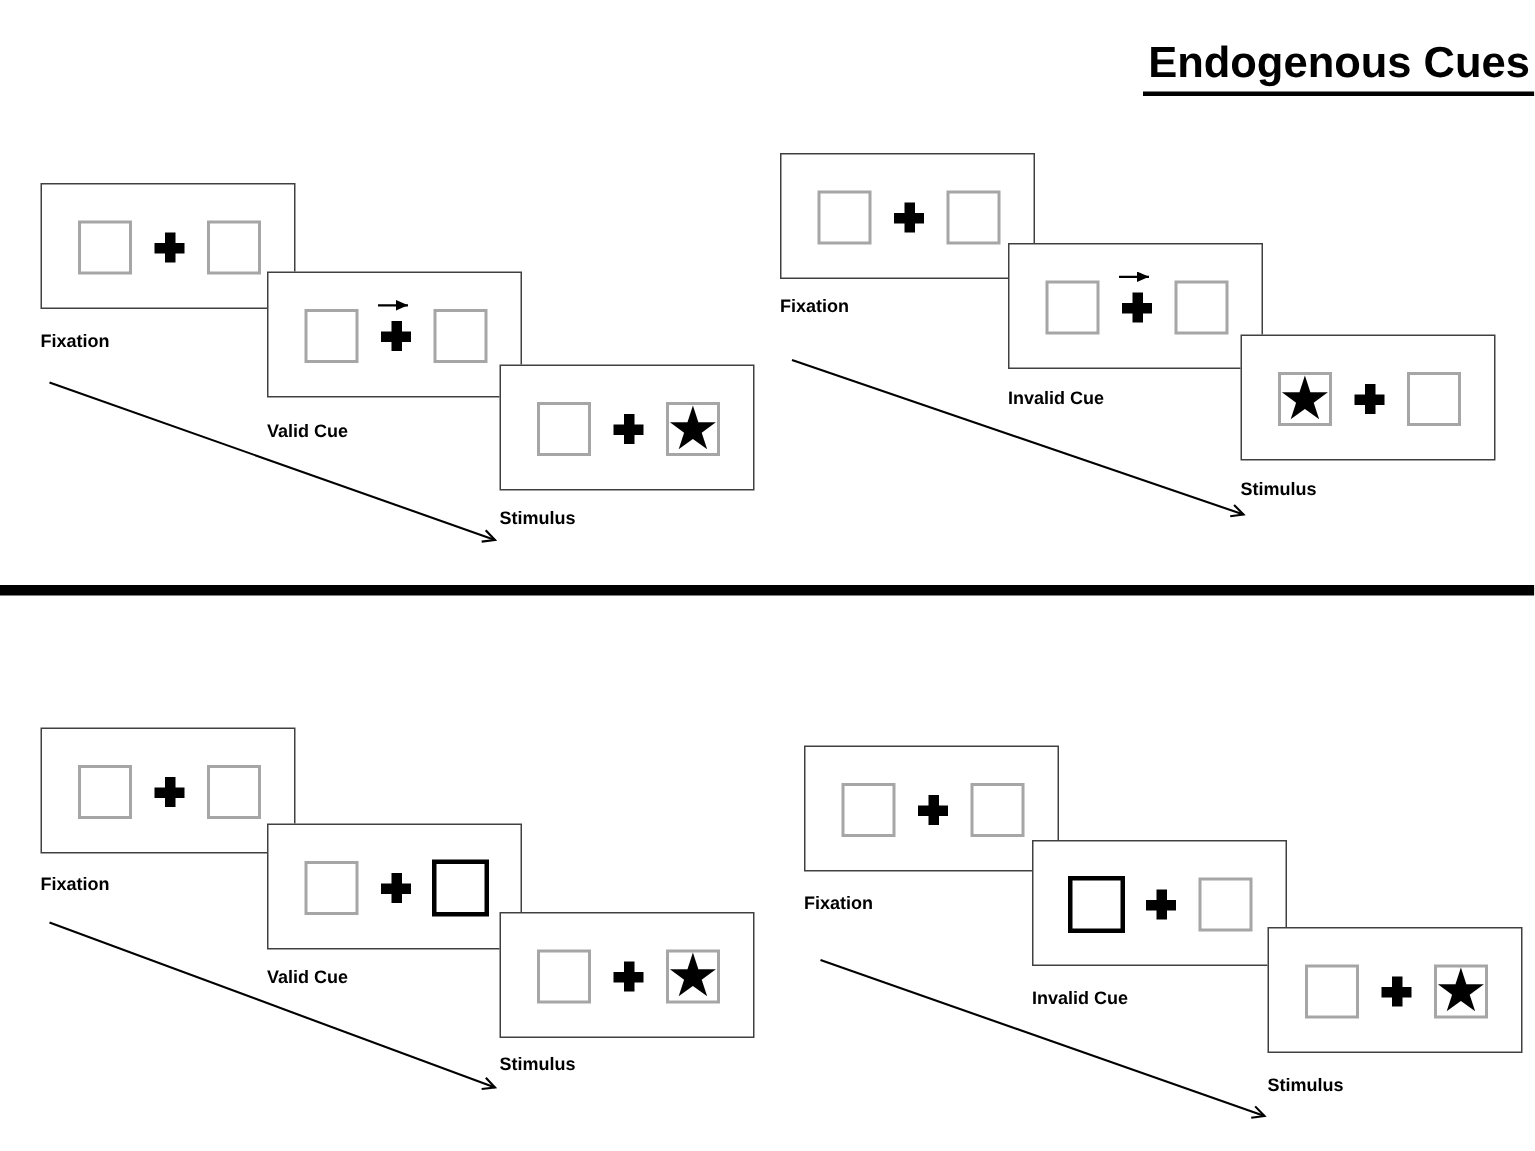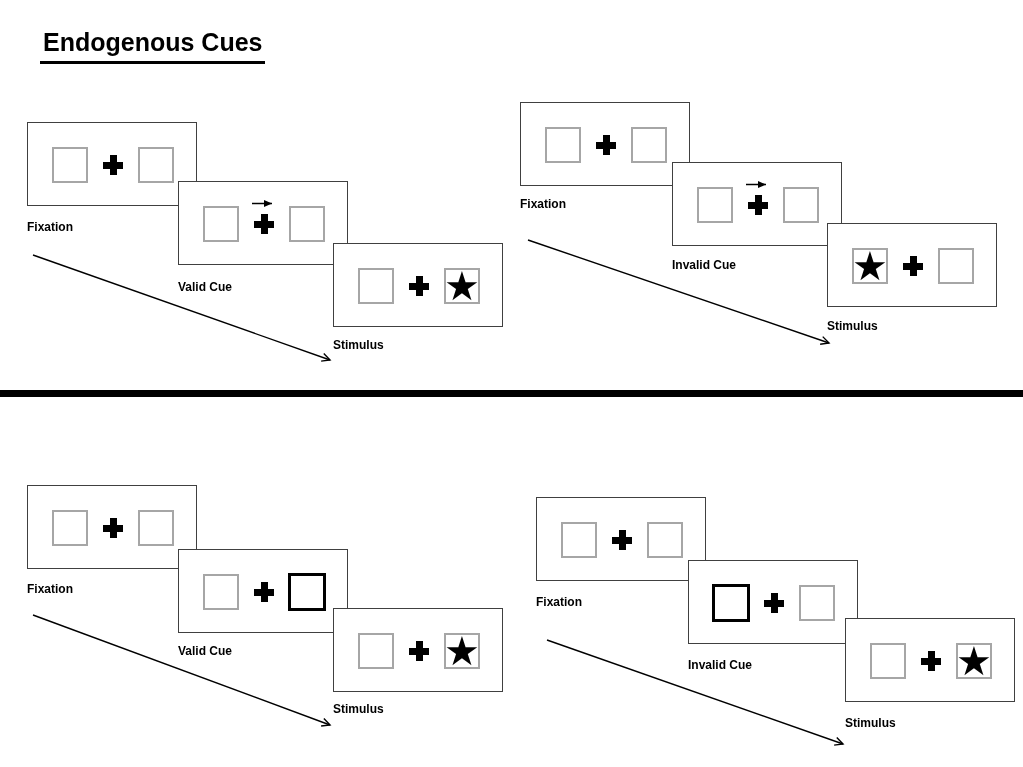--- a/index.html
+++ b/index.html
@@ -1,21 +1,21 @@
 <!DOCTYPE html>
 <html><head>
 <meta charset="utf-8">
 <style>
   * { margin:0; padding:0; box-sizing:border-box; }
   html,body { background:#ffffff; }
   body { font-family:"Liberation Sans", sans-serif; color:#000; }
   .canvas { position:relative; width:1023px; height:767px; background:#fff; overflow:hidden; }
 
-  .section-title { position:absolute; left:0; width:100%; text-align:left;
-                   font-weight:bold; font-size:25px; line-height:33px;padding-left:40px; }
+  .section-title { position:absolute; left:0; width:100%; text-align:right;
+                   font-weight:bold; font-size:29px; line-height:33px;padding-left:40px; }
   .section-title span { display:inline-block; border-bottom:3px solid #000; padding:0 3px 2px; }
 
   .divider { position:absolute; left:0; top:390px; width:1023px; height:7px; background:#000; }
 
   .panel { position:absolute; width:170px; height:84px; background:#fff;
            border:1px solid #404040; }
 
   .sq { position:absolute; top:24px; width:36px; height:36px;
         border:2px solid #a6a6a6; background:#fff; }
   .sq.left  { left:24px; }

